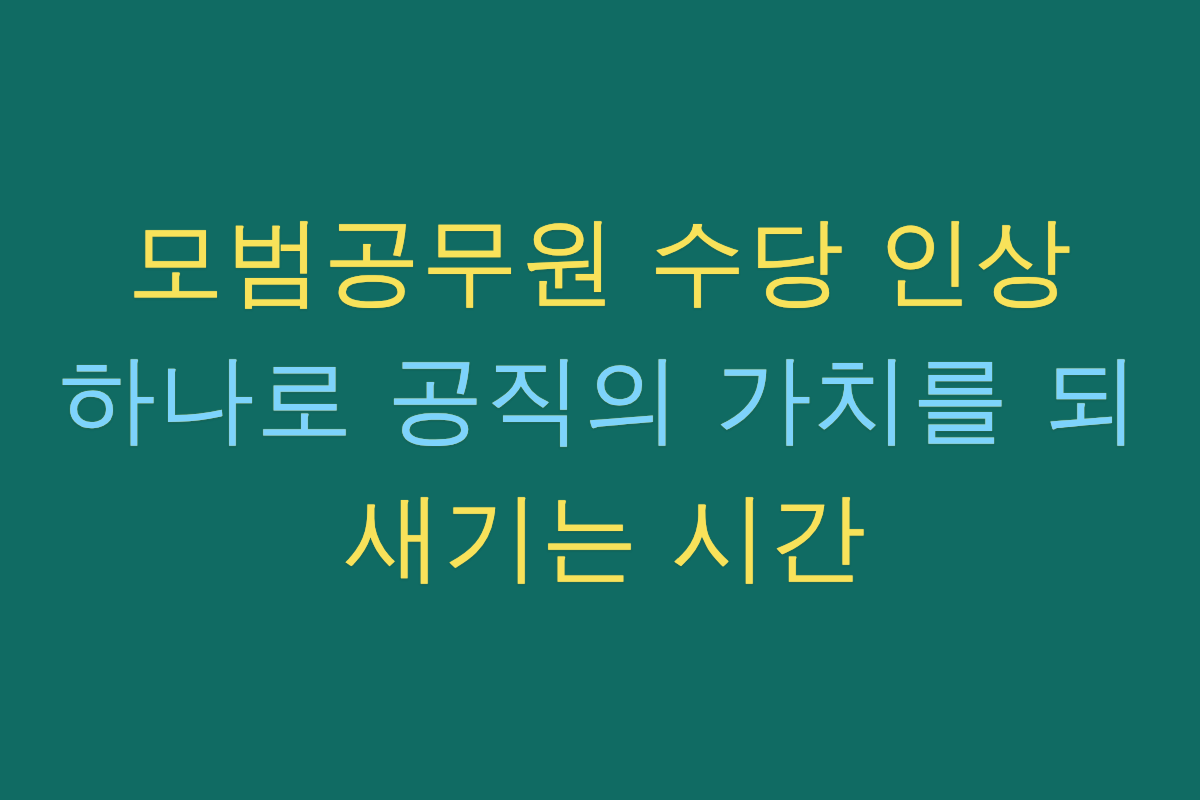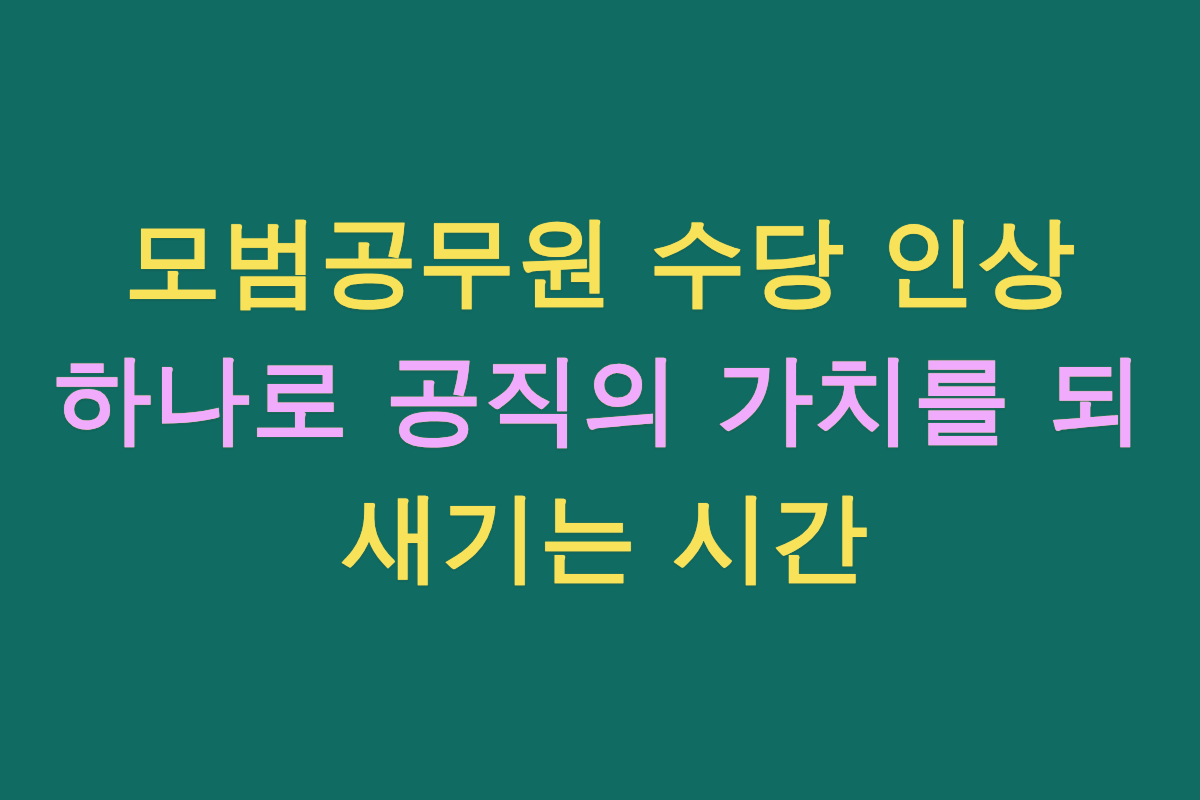--- a/index.html
+++ b/index.html
@@ -34,21 +34,21 @@
     align-items: center;
     justify-content: center;
     
     transform: translateY(-1px);
   }
 
   .headline-line {
     display: block;
     color: #f8e25a;
     font-family: "DejaVu Sans", "Liberation Sans", sans-serif;
-    font-weight: 700;
+    font-weight: 400;
     font-size: 96px;
     line-height: 138px;
     letter-spacing: 0.5px;
     white-space: nowrap;
     text-rendering: optimizeLegibility;
     
     text-shadow:
        0 0 1px rgba(248, 226, 90, 0.85),
        0 1px 2px rgba(10, 64, 58, 0.45);
     text-align: center;
@@ -61,19 +61,19 @@
 </style>
 </head>
 <body>
 
 <div id="poster" style="background-color: rgb(16, 107, 99);">
 
   <div id="headline-block">
 
     <span class="headline-line line-1" style="color: rgb(248, 226, 90);">모범공무원 수당 인상</span>
 
-    <span class="headline-line line-2" style="color: #f0abfc;">하나로 공직의 가치를 되</span>
+    <span class="headline-line line-2" style="color: #7dd3fc;">하나로 공직의 가치를 되</span>
 
     <span class="headline-line line-3" style="color: rgb(248, 226, 90);">새기는 시간</span>
 
   </div>
 
 </div>
 
 </body></html>

